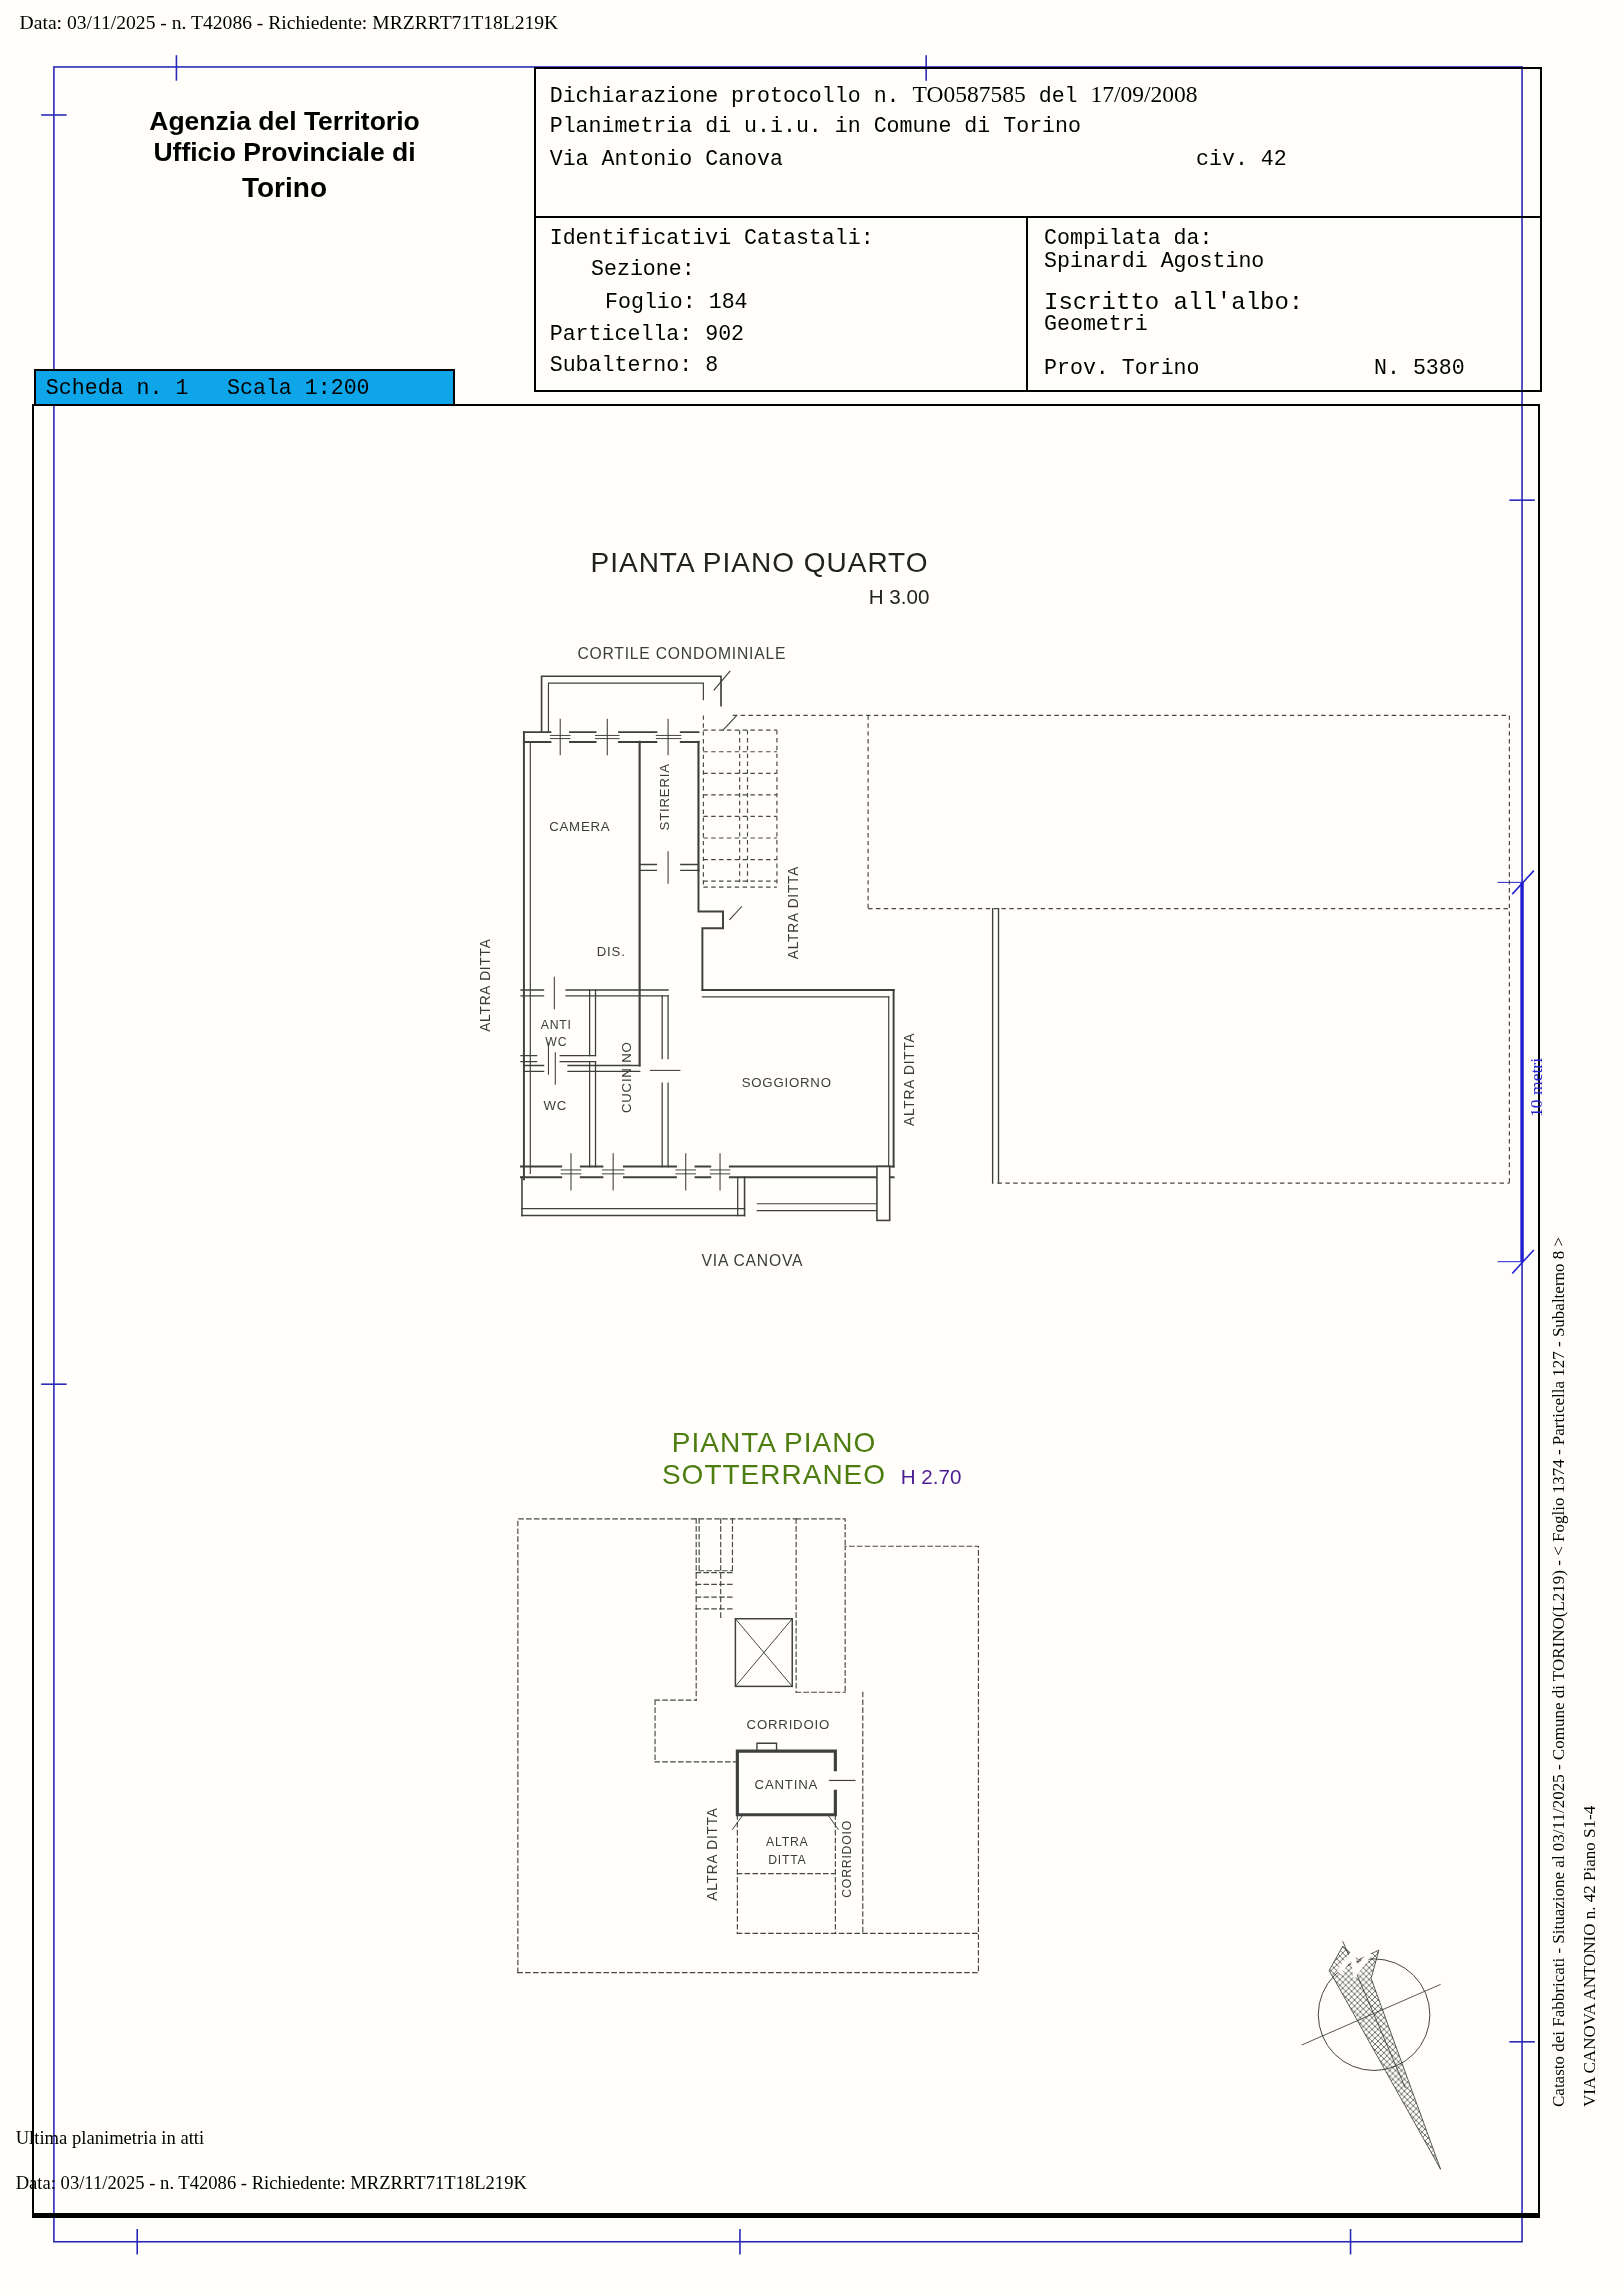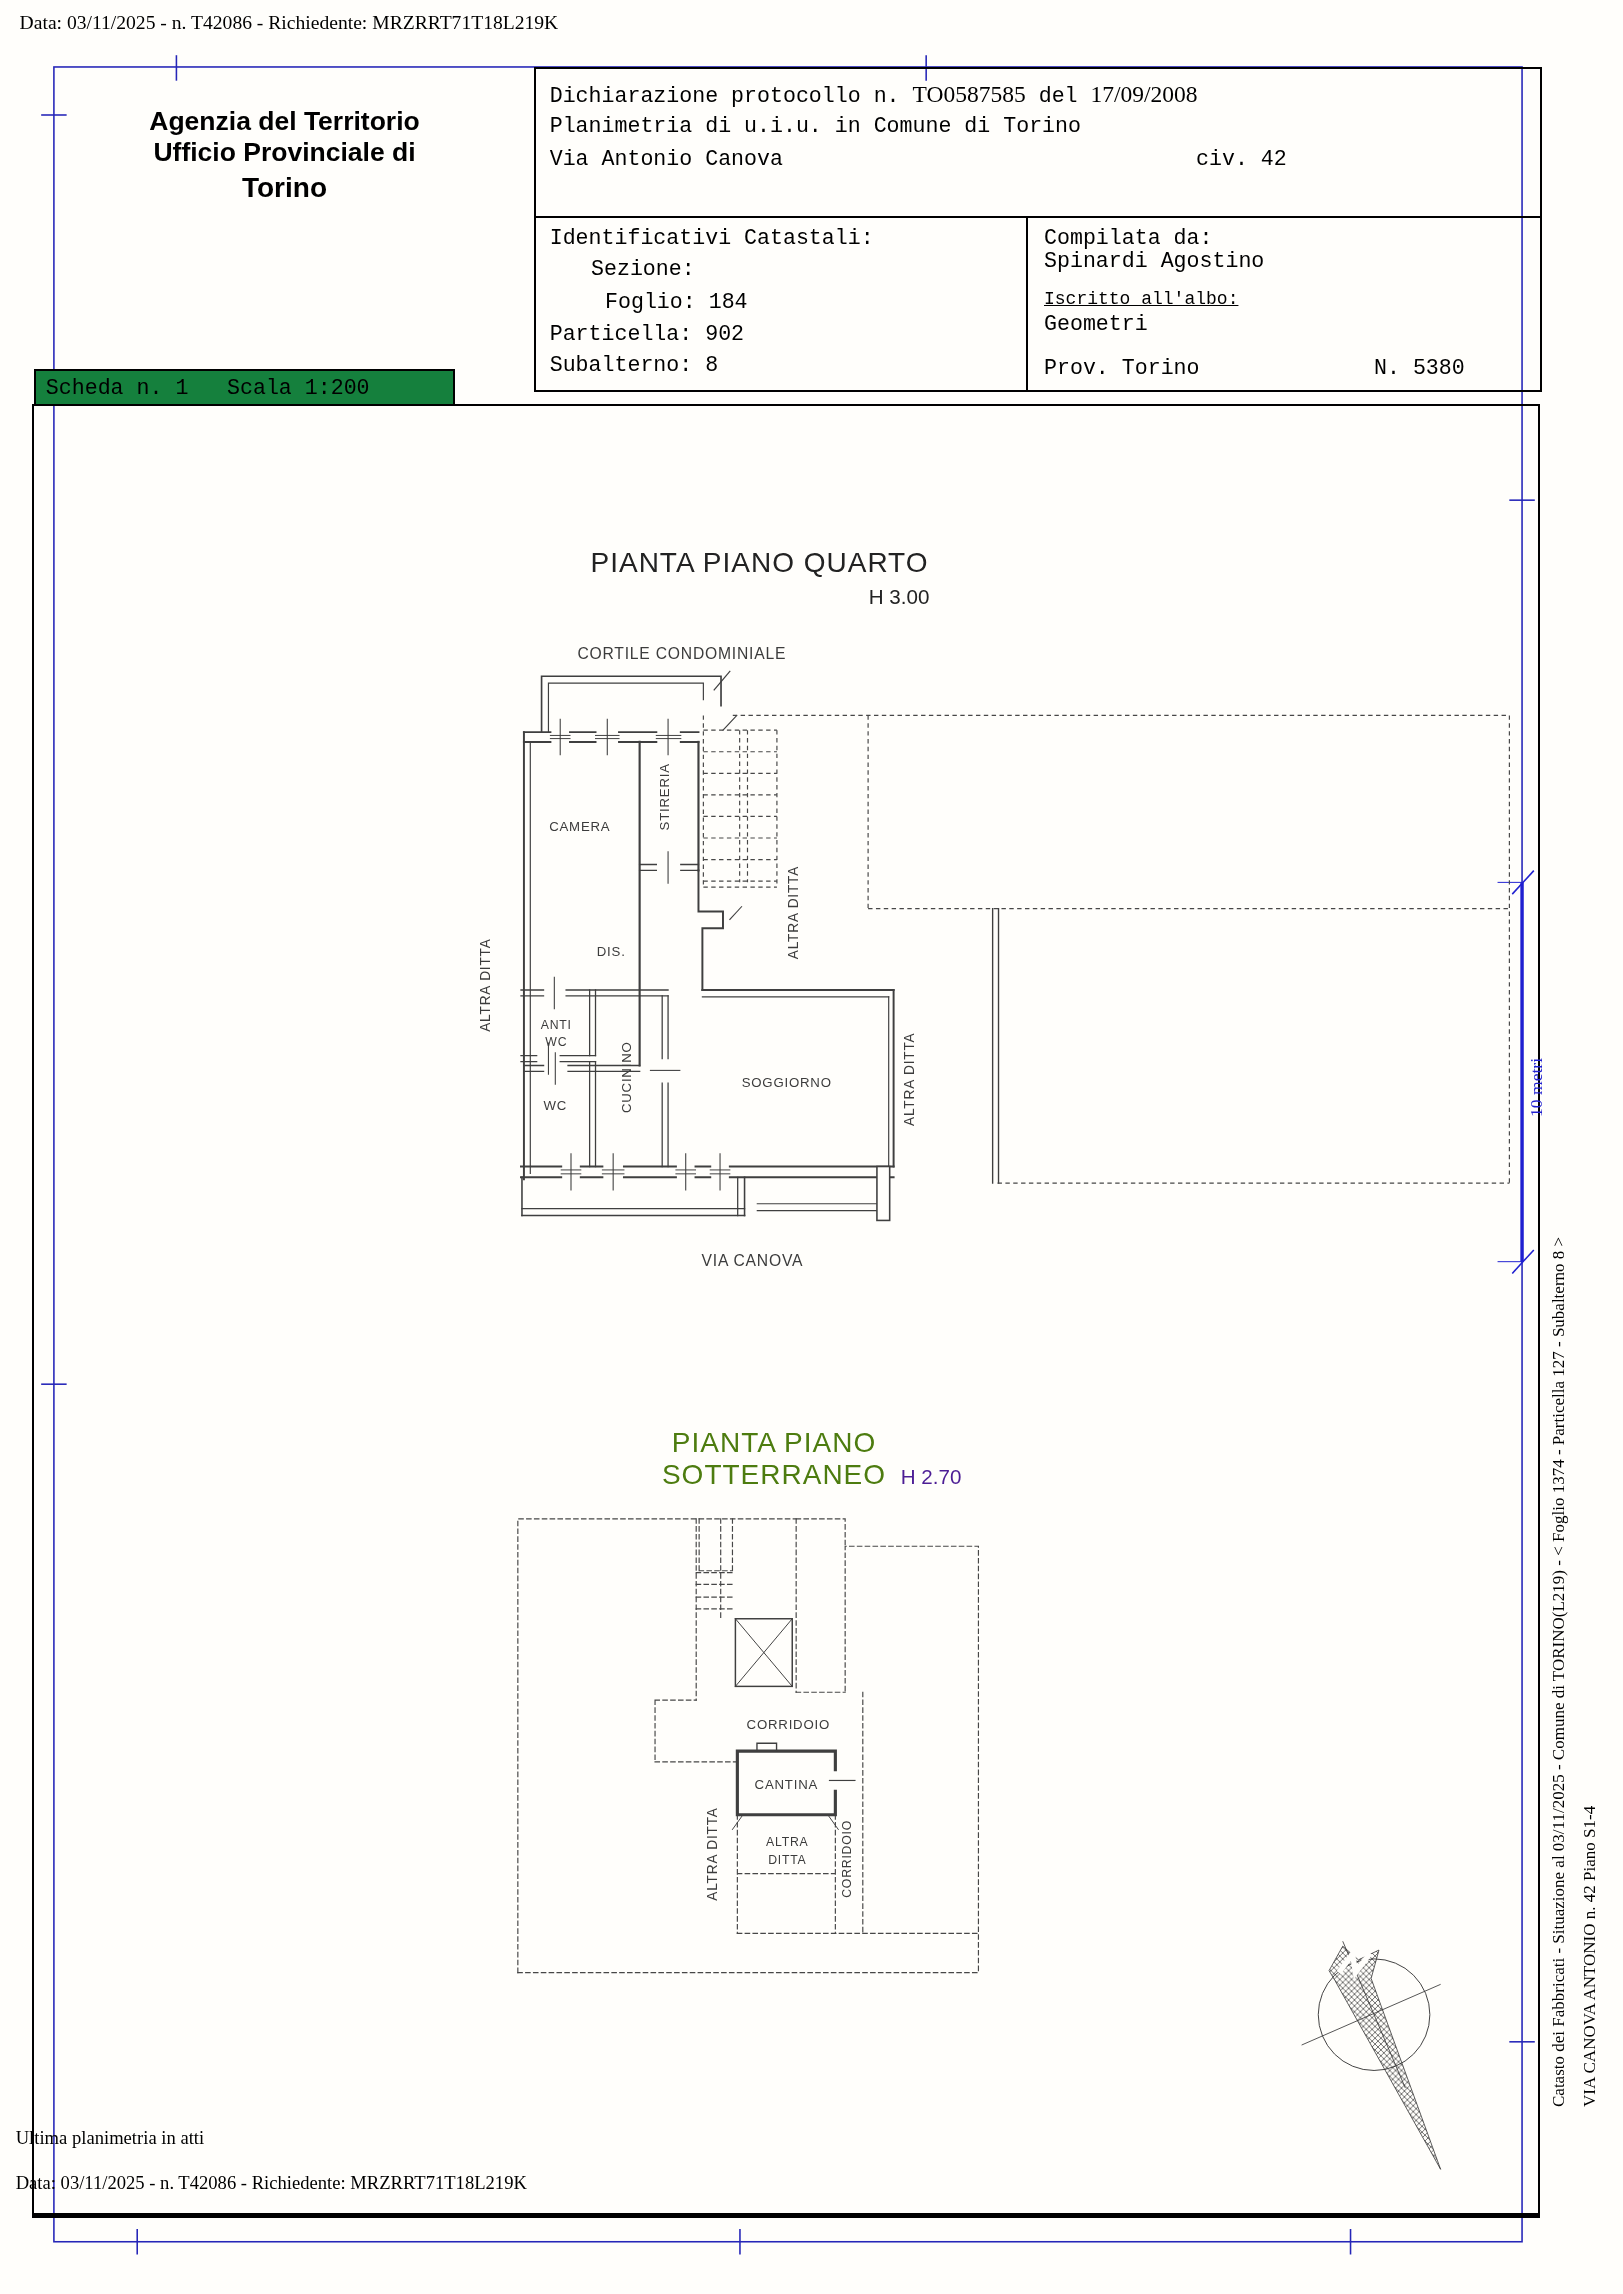--- a/index.html
+++ b/index.html
@@ -73,27 +73,27 @@
       <span>Particella:</span>
       <span>902</span>
     </div>
     <div class="abs mono" style="left:13.7px;top:284px;font-size:21.6px;text-align:right;">
       <span>Subalterno:</span>
       <span>8</span>
     </div>
 
     <div class="abs mono" style="left:508px;top:157px;font-size:21.6px;">Compilata da:</div>
     <div class="abs mono" style="left:508px;top:180px;font-size:21.6px;">Spinardi Agostino</div>
-    <div class="abs mono" style="left:508px;top:220px;font-size:18px;text-decoration:underline;">Iscritto all'albo:</div>
+    <div class="abs mono" style="left:508px;top:220px;font-size:24px;">Iscritto all'albo:</div>
     <div class="abs mono" style="left:508px;top:243px;font-size:21.6px;">Geometri</div>
     <div class="abs mono" style="left:508px;top:287px;font-size:21.6px;">Prov. Torino</div>
     <div class="abs mono" style="left:838px;top:287px;font-size:21.6px;">N.  5380</div>
   </div>
 
-  <div class="abs" style="left:34px;top:369px;width:421px;height:37px;border:2.9px solid #000;box-sizing:border-box;background:#15803d;z-index:3;">
+  <div class="abs" style="left:34px;top:369px;width:421px;height:37px;border:2.9px solid #000;box-sizing:border-box;background:#0ea5e9;z-index:3;">
     <div class="abs mono" style="left:9.8px;top:4.9px;font-size:21.6px;">Scheda n. 1</div>
     <div class="abs mono" style="left:191px;top:4.9px;font-size:21.6px;">Scala 1:200</div>
   </div>
 
   <div class="abs" style="left:32px;top:404px;width:1508px;height:1814px;border:2.9px solid #000;border-bottom:5.9px solid #000;box-sizing:border-box;"></div>
 
   <div class="abs sans noint" style="left:588px;top:547px;width:343px;text-align:center;font-size:28px;letter-spacing:1px;color:#222;">PIANTA PIANO QUARTO</div>
   <div class="abs sans noint" style="left:840px;top:585px;width:118px;text-align:center;font-size:20.6px;color:#222;">H 3.00</div>
 
   <svg class="abs" style="left:470px;top:637px;" width="1059" height="706" viewBox="0 0 1080 720">

